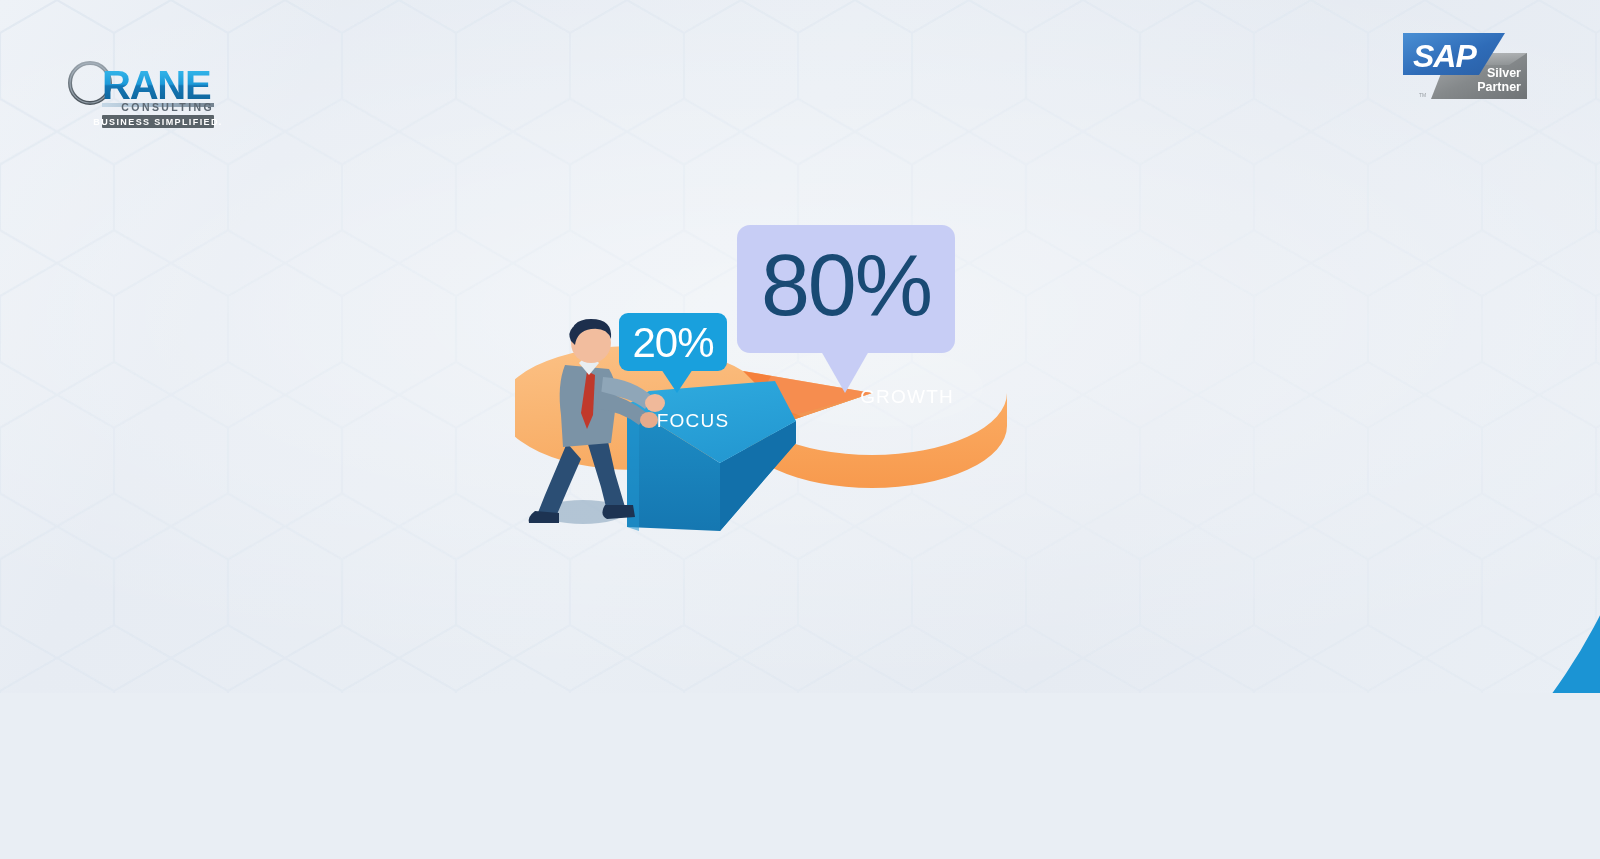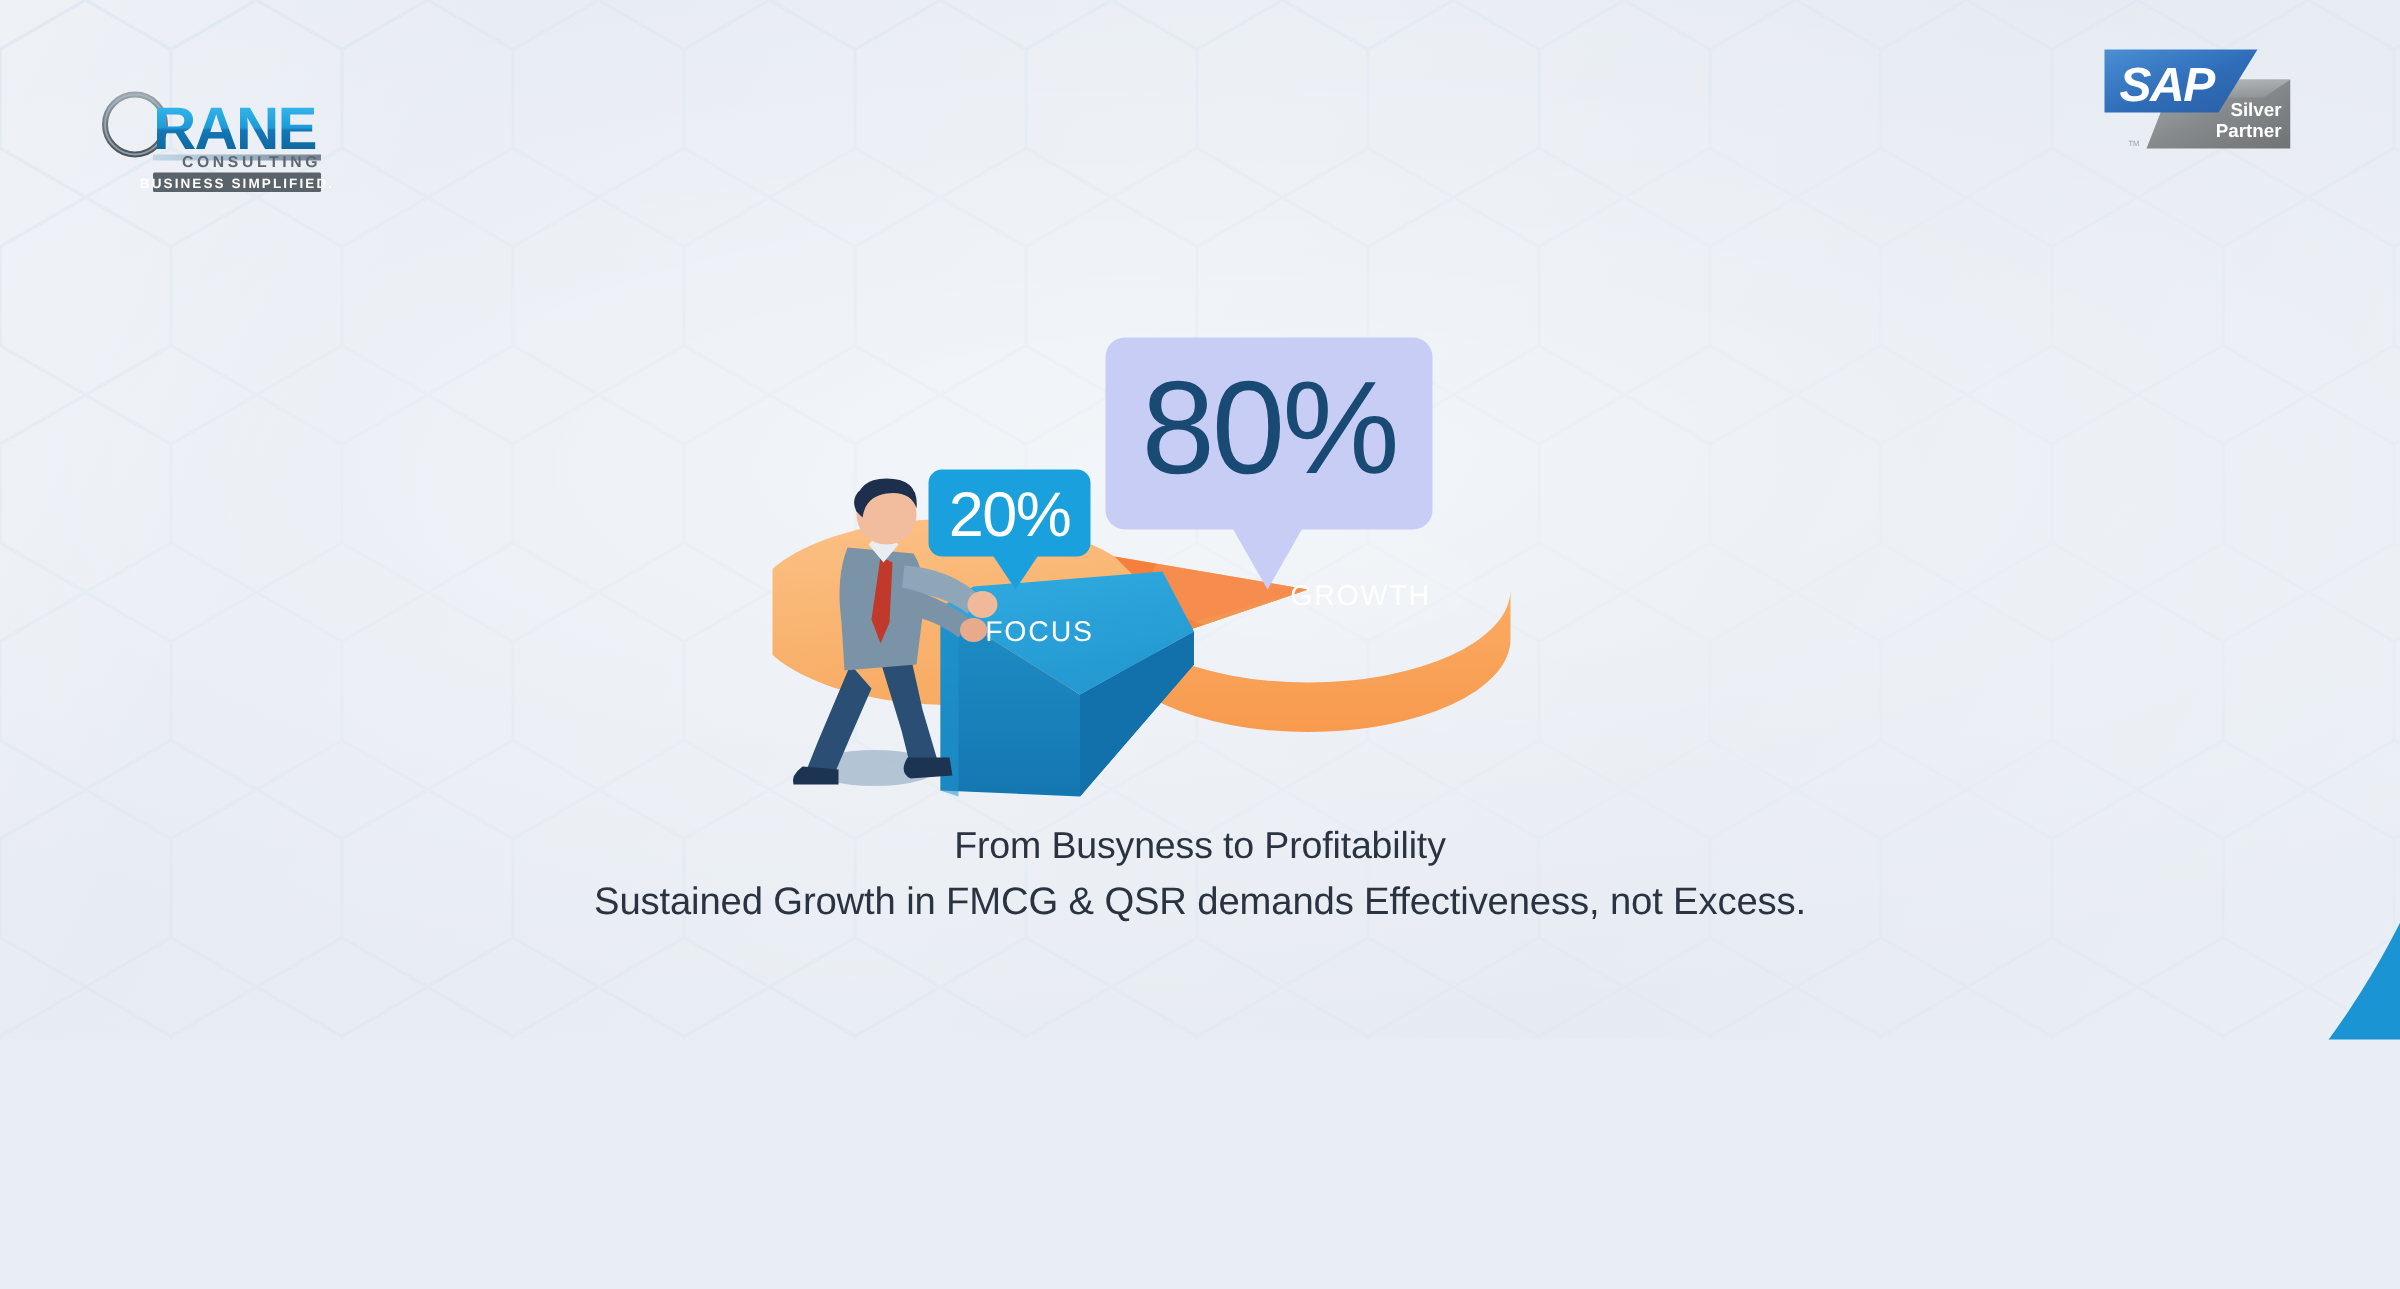--- a/index.html
+++ b/index.html
@@ -273,18 +273,14 @@
       <text x="158" y="142" text-anchor="middle" font-family="'Liberation Sans', sans-serif" font-size="42" fill="#ffffff" letter-spacing="-1">20%</text>
     </g>
 
     <g>
       <rect x="222" y="10" width="218" height="128" rx="13" fill="#c7cdf5"></rect>
       <path d="M306 136 L354 136 L330 178 Z" fill="#c7cdf5"></path>
       <text x="331" y="100" text-anchor="middle" font-family="'Liberation Sans', sans-serif" font-size="88" fill="#194a74" letter-spacing="-2">80%</text>
     </g>
   </svg>
 
-  <div id="caption">
-    <span class="line1">From Busyness to Profitability</span>
-    <span class="line2">Sustained Growth in FMCG &amp; QSR demands Effectiveness, not Excess.</span>
-  </div>
 
 </div>
 
 </body></html>

